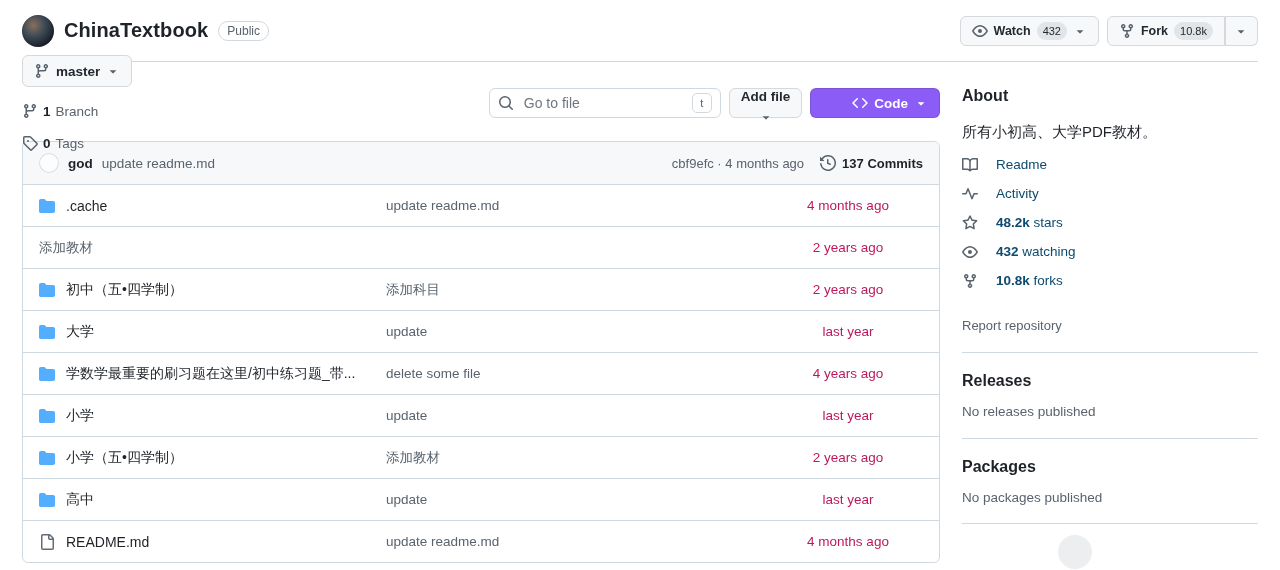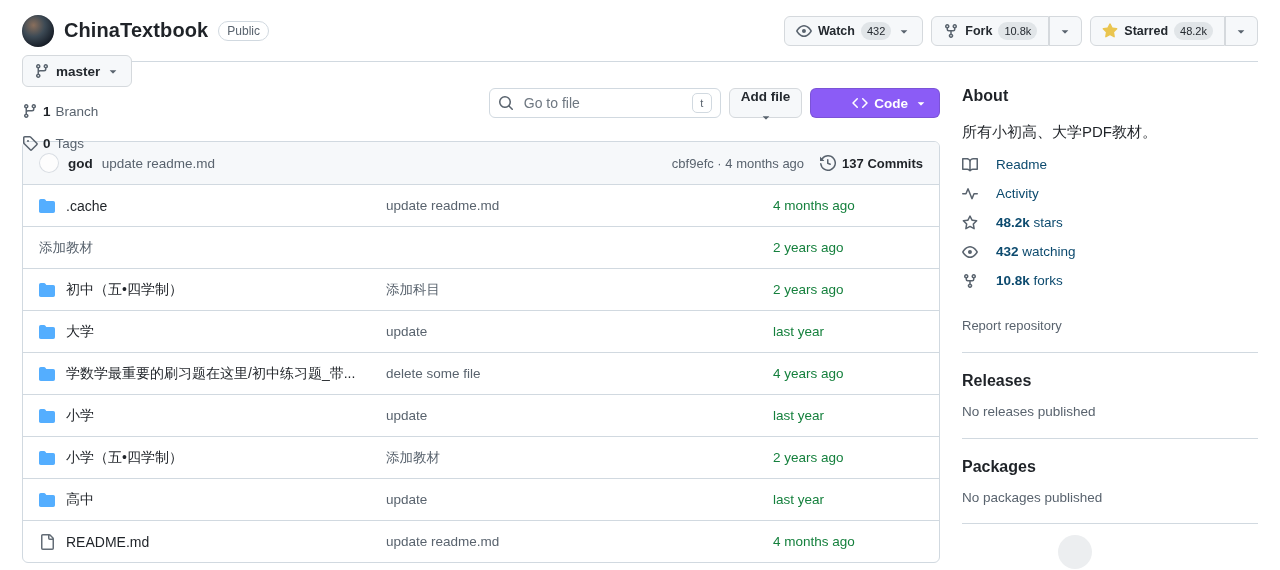--- a/index.html
+++ b/index.html
@@ -76,21 +76,21 @@
   .commit-author { font-weight:700; font-size:13.5px; }
   .commit-msg { color:#59636e; font-size:13.5px; }
   .commit-right { display:flex; align-items:center; gap:16px; color:#59636e; font-size:13px; }
   .commits-link { display:flex; align-items:center; gap:6px; color:#1f2328; font-weight:700; font-size:13px; }
   .commits-link .oct { fill:#59636e; }
 
   .file-row { height:42px; display:flex; align-items:center; padding:0 16px; border-top:1px solid #d1d9e0; }
   .col-name { width:347px; flex:none; display:flex; align-items:center; gap:11px; min-width:0; }
   .col-name .fname { font-size:14px; color:#1f2328; white-space:nowrap; overflow:hidden; }
   .col-msg { flex:1; min-width:0; color:#59636e; font-size:13.5px; white-space:nowrap; overflow:hidden; }
-  .col-date { width:150px; flex:none; text-align:left; color:#15803d; font-size:13.5px; white-space:nowrap; }
+  .col-date { width:150px; flex:none; text-align:center; color:#be185d; font-size:13.5px; white-space:nowrap; }
   .folder-glyph { fill:#54aeff; }
   .file-glyph { fill:#636c76; }
 
   
   .about-title { font-size:16px; font-weight:700; margin:0 0 16px; }
   .about-desc { font-size:15px; line-height:1.5; margin:0 0 10px; color:#1f2328; }
   .side-item { display:flex; align-items:center; gap:18px; color:#0c4a6e; font-size:13.5px; margin:13px 0; }
   .side-item .oct { fill:#59636e; }
   .side-item strong { font-weight:700; }
   .report-link { color:#59636e; font-size:13px; margin-top:16px; display:inline-block; }
@@ -138,38 +138,20 @@
       </button>
       <button class="btn seg-caret">
         <span>
           <svg class="caret" width="14" height="14" viewBox="0 0 16 16">
               <path d="m4.427 7.427 3.396 3.396a.25.25 0 0 0 .354 0l3.396-3.396A.25.25 0 0 0 11.396 7H4.604a.25.25 0 0 0-.177.427Z"></path>
             </svg>
         </span>
       </button>
     </span>
 
-    <span class="btn-group">
-      <button class="btn seg-main">
-        <span>
-          <svg width="16" height="16" viewBox="0 0 16 16" style="fill:#eac54f">
-              <path d="M8 .25a.75.75 0 0 1 .673.418l1.882 3.815 4.21.612a.75.75 0 0 1 .416 1.279l-3.046 2.97.719 4.192a.751.751 0 0 1-1.088.791L8 12.347l-3.766 1.98a.75.75 0 0 1-1.088-.79l.72-4.194L.818 6.374a.75.75 0 0 1 .416-1.28l4.21-.611L7.327.668A.75.75 0 0 1 8 .25Z"></path>
-            </svg>
-        </span>
-        <span>Starred</span>
-        <span class="counter">48.2k</span>
-      </button>
-      <button class="btn seg-caret">
-        <span>
-          <svg class="caret" width="14" height="14" viewBox="0 0 16 16">
-              <path d="m4.427 7.427 3.396 3.396a.25.25 0 0 0 .354 0l3.396-3.396A.25.25 0 0 0 11.396 7H4.604a.25.25 0 0 0-.177.427Z"></path>
-            </svg>
-        </span>
-      </button>
-    </span>
   </div>
 </div>
 
 <div class="header-divider"></div>
 
 <div class="main">
   <div class="content">
 
     <div class="controls">
       <div class="controls-left">

